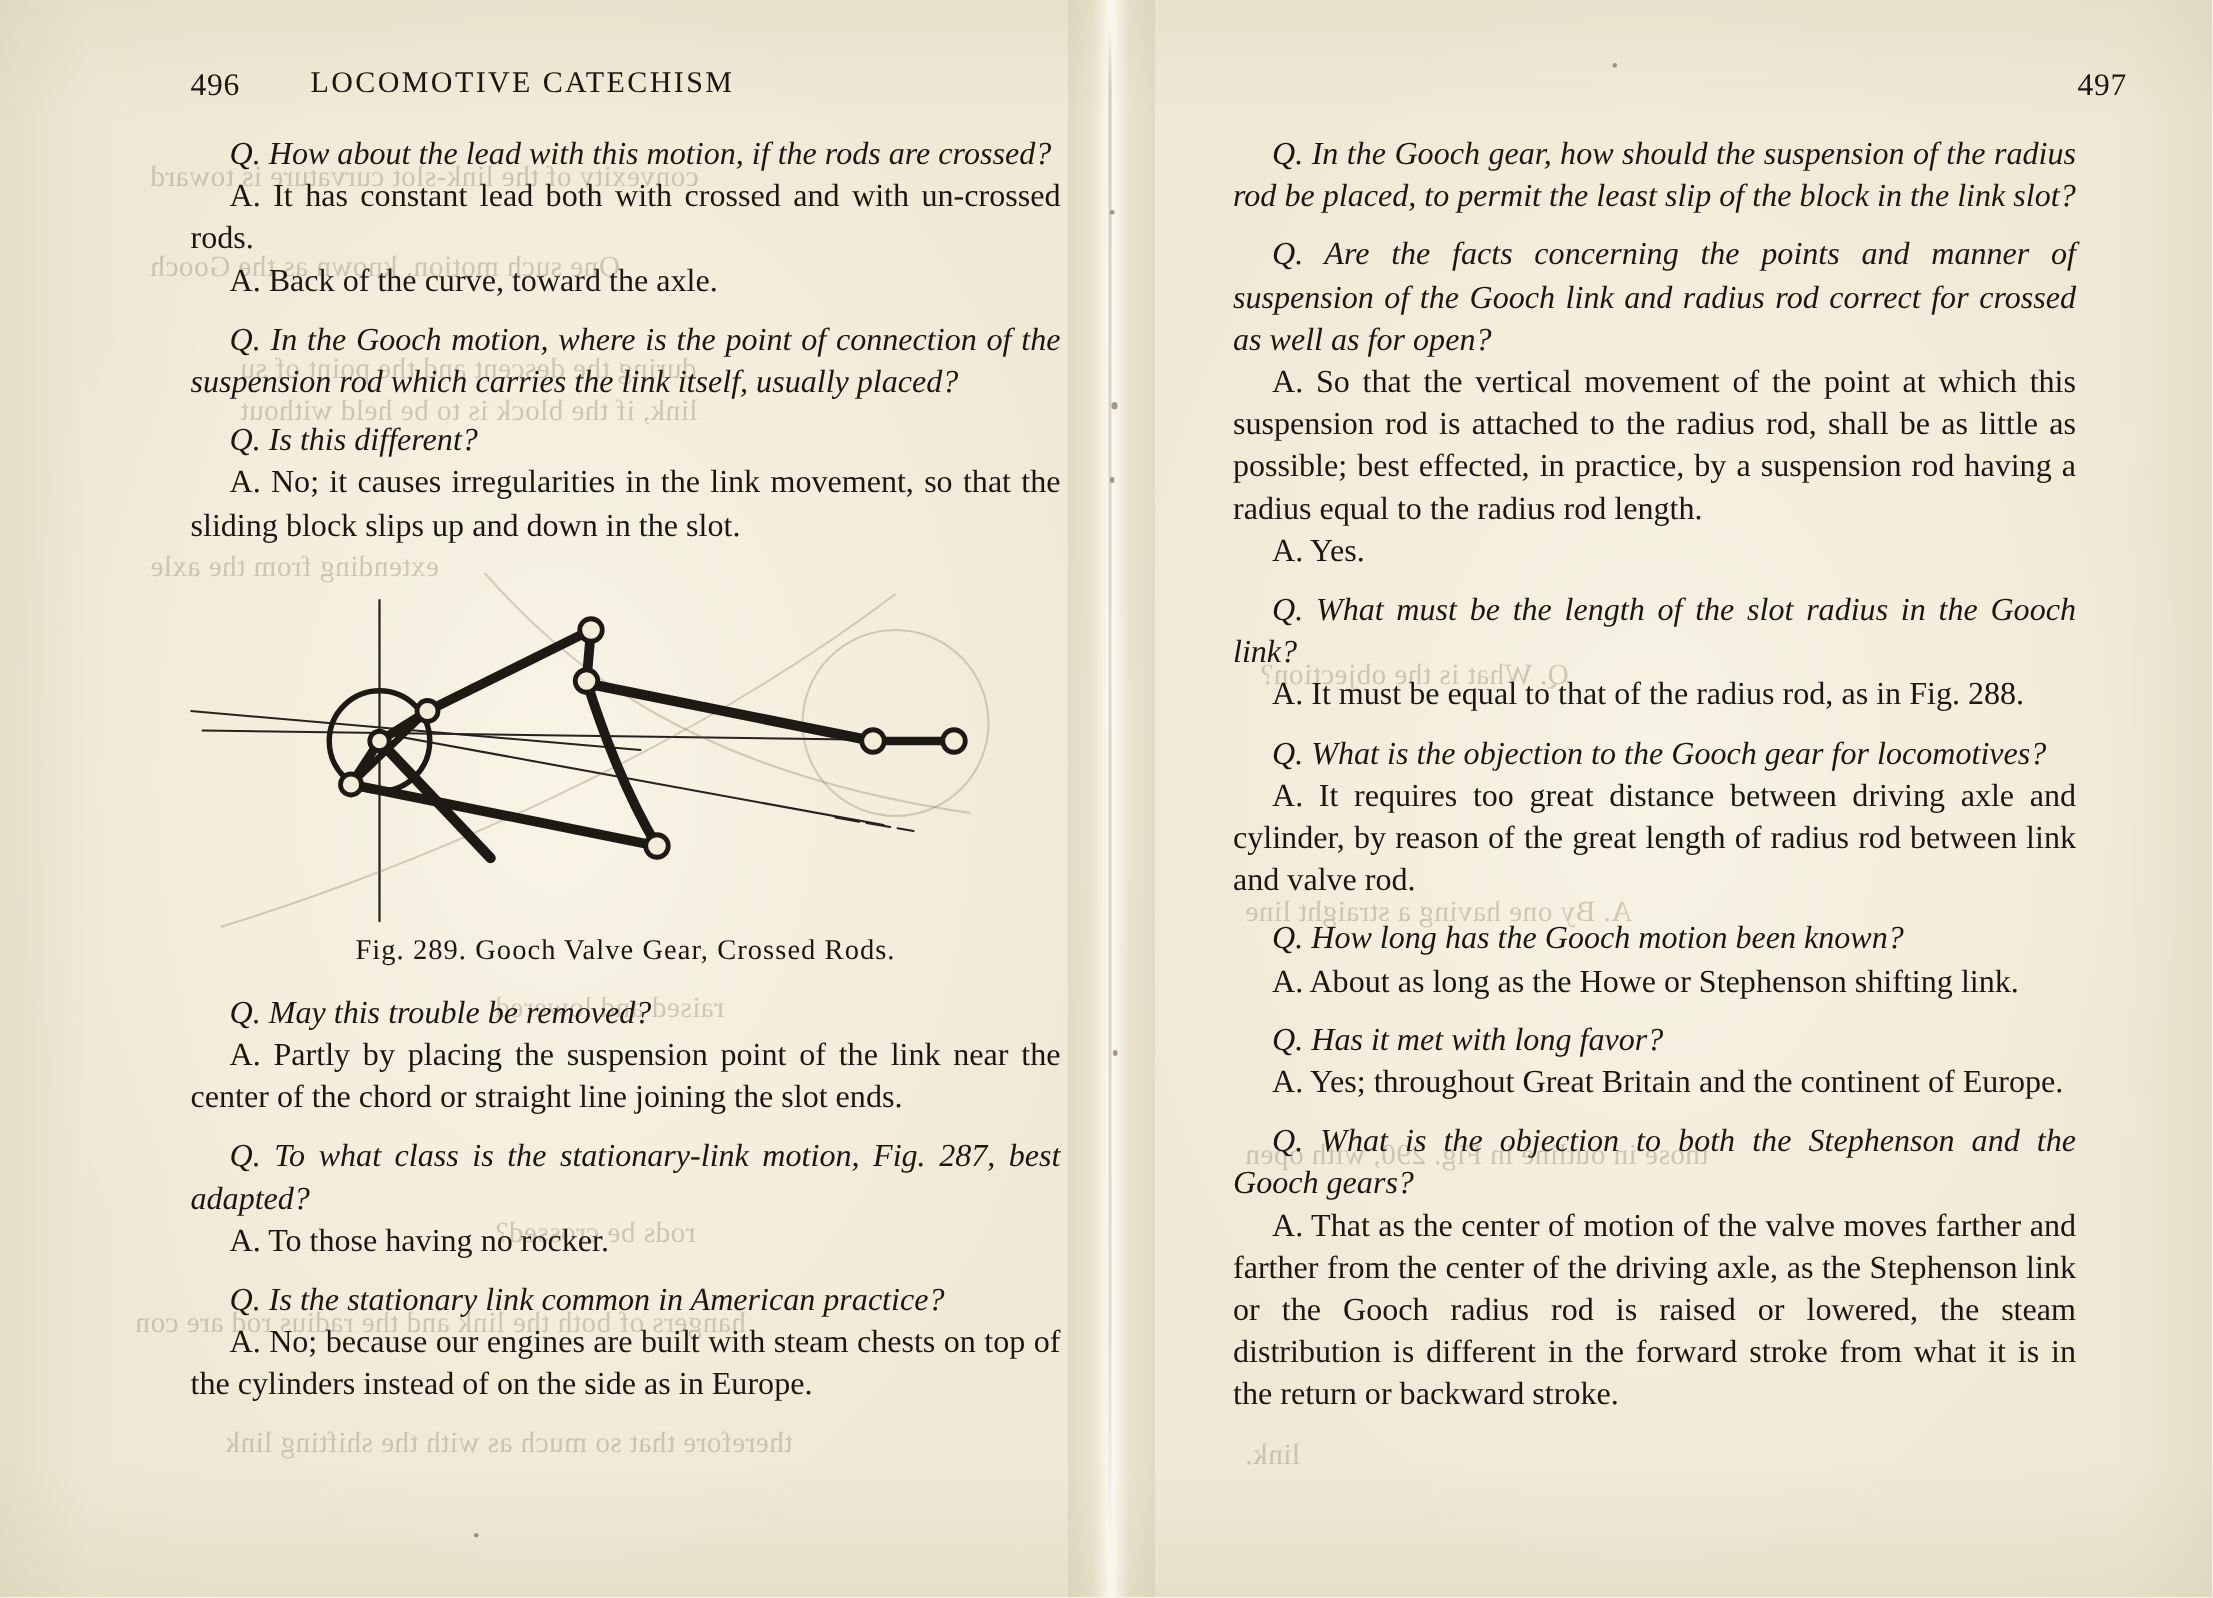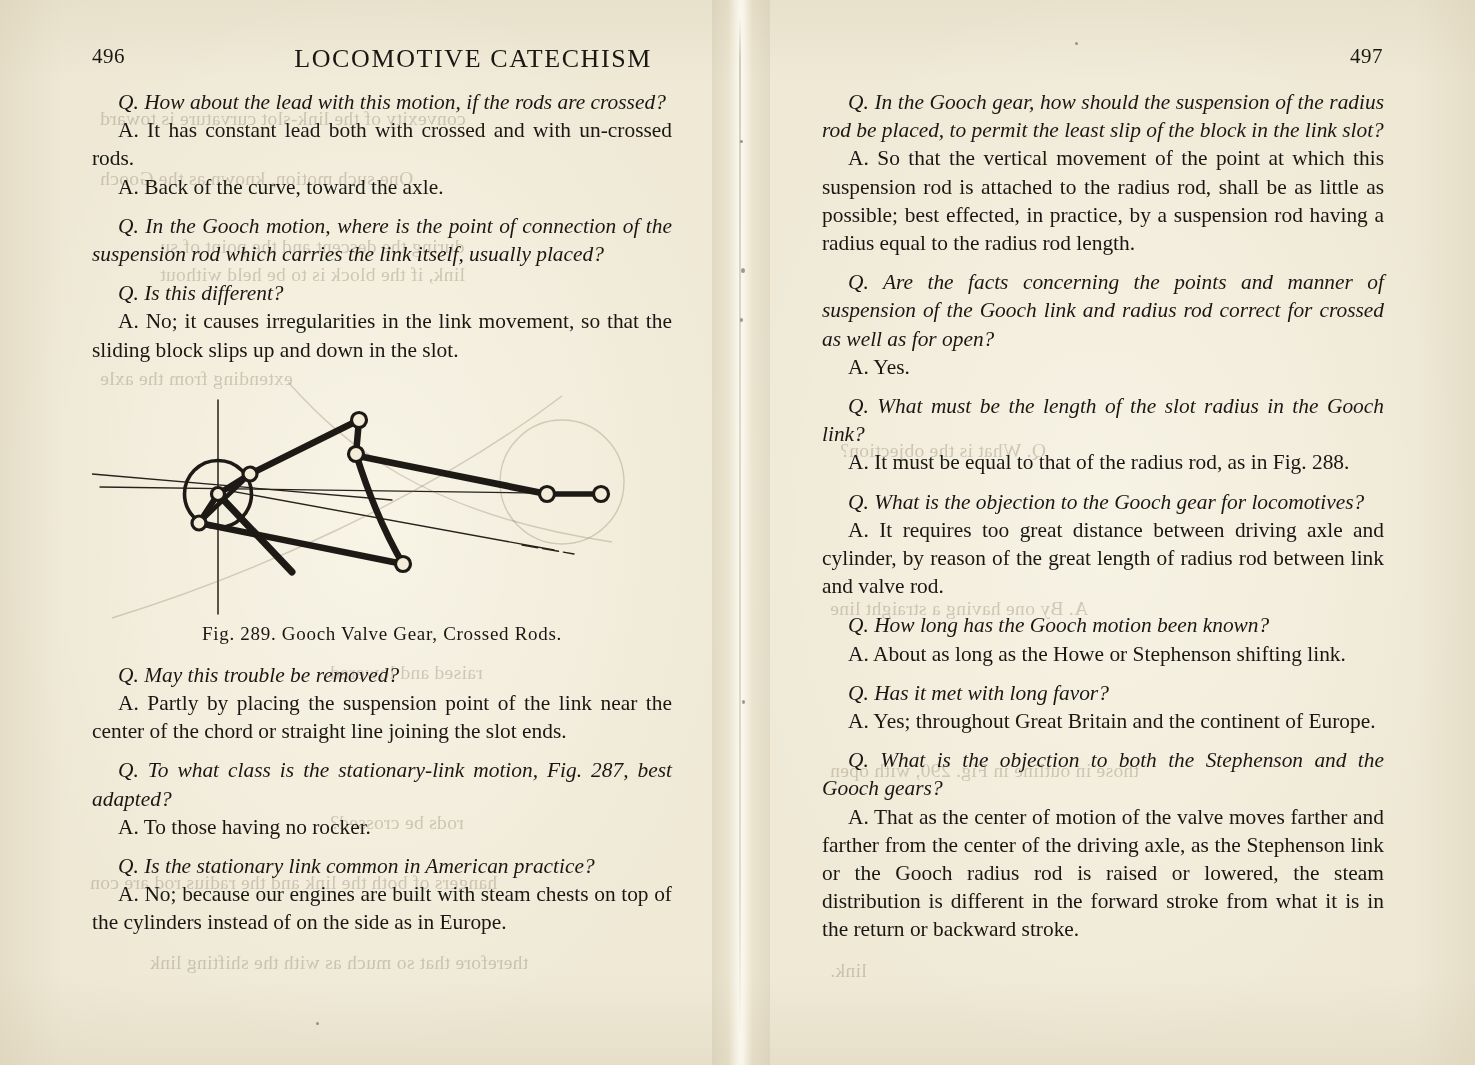--- a/index.html
+++ b/index.html
@@ -79,20 +79,21 @@
     transform: scaleX(-1);
     white-space: nowrap;
     pointer-events: none;
     user-select: none;
   }
 
   .page-col {
     position: absolute;
     top: 0;
     height: 1065px;
+    margin-left: 35px;
   }
   .page-left  { left: 0;    width: 740px; }
   .page-right { left: 740px; width: 735px; }
 
   .running-head {
     position: absolute;
     top: 44px;
     height: 24px;
     font-size: 20px;
     letter-spacing: 1.2px;
@@ -105,22 +106,22 @@
     font-size: 21px;
     letter-spacing: 0.5px;
   }
   .folio-left  { left: 92px; }
   .folio-right { right: 92px; }
 
   .rh-title {
     position: absolute;
     left: 0;
     right: 0;
-    text-align: right;
-    font-size: 26px;
+    text-align: left;
+    font-size: 20px;
     letter-spacing: 1.6px;
   }
   .rh-left .rh-title  { left: 80px;  }
 
   .textblock {
     position: absolute;
     font-size: 21.4px;
     line-height: 28.2px;
     text-align: justify;
     text-justify: inter-word;
@@ -277,22 +278,22 @@
     </div>
   </div>
 
   <div class="page-col page-right">
 
     <div class="folio folio-right">497</div>
   </div>
 
   <div class="textblock tb-right">
     <p class="qa q">Q. In the Gooch gear, how should the suspension of the radius rod be placed, to permit the least slip of the block in the link slot?</p>
+    <p class="qa q">Q. Are the facts concerning the points and manner of suspension of the Gooch link and radius rod correct for crossed as well as for open?</p>
     <p class="qa a">A. So that the vertical movement of the point at which this suspension rod is attached to the radius rod, shall be as little as possible; best effected, in practice, by a suspension rod having a radius equal to the radius rod length.</p>
-    <p class="qa q">Q. Are the facts concerning the points and manner of suspension of the Gooch link and radius rod correct for crossed as well as for open?</p>
     <p class="qa a">A. Yes.</p>
     <p class="qa q">Q. What must be the length of the slot radius in the Gooch link?</p>
     <p class="qa a">A. It must be equal to that of the radius rod, as in Fig. 288.</p>
     <p class="qa q">Q. What is the objection to the Gooch gear for locomotives?</p>
     <p class="qa a">A. It requires too great distance between driving axle and cylinder, by reason of the great length of radius rod between link and valve rod.</p>
     <p class="qa q">Q. How long has the Gooch motion been known?</p>
     <p class="qa a">A. About as long as the Howe or Stephenson shifting link.</p>
     <p class="qa q">Q. Has it met with long favor?</p>
     <p class="qa a">A. Yes; throughout Great Britain and the continent of Europe.</p>
     <p class="qa q">Q. What is the objection to both the Stephenson and the Gooch gears?</p>

